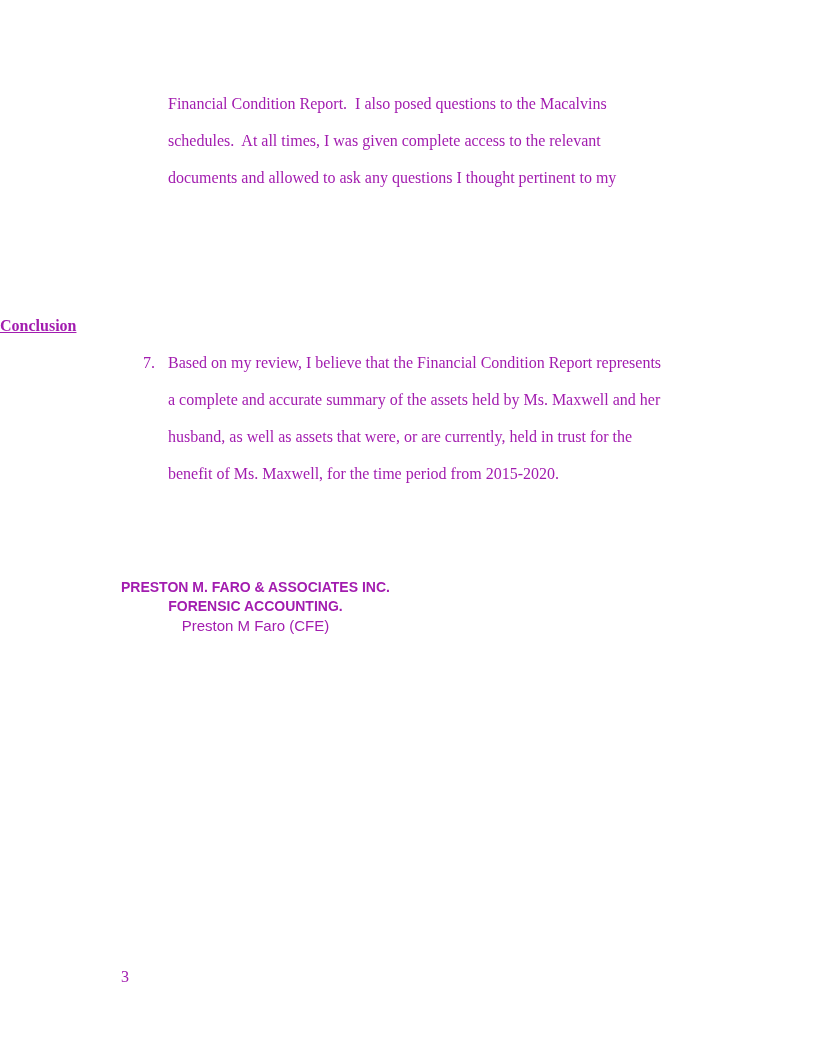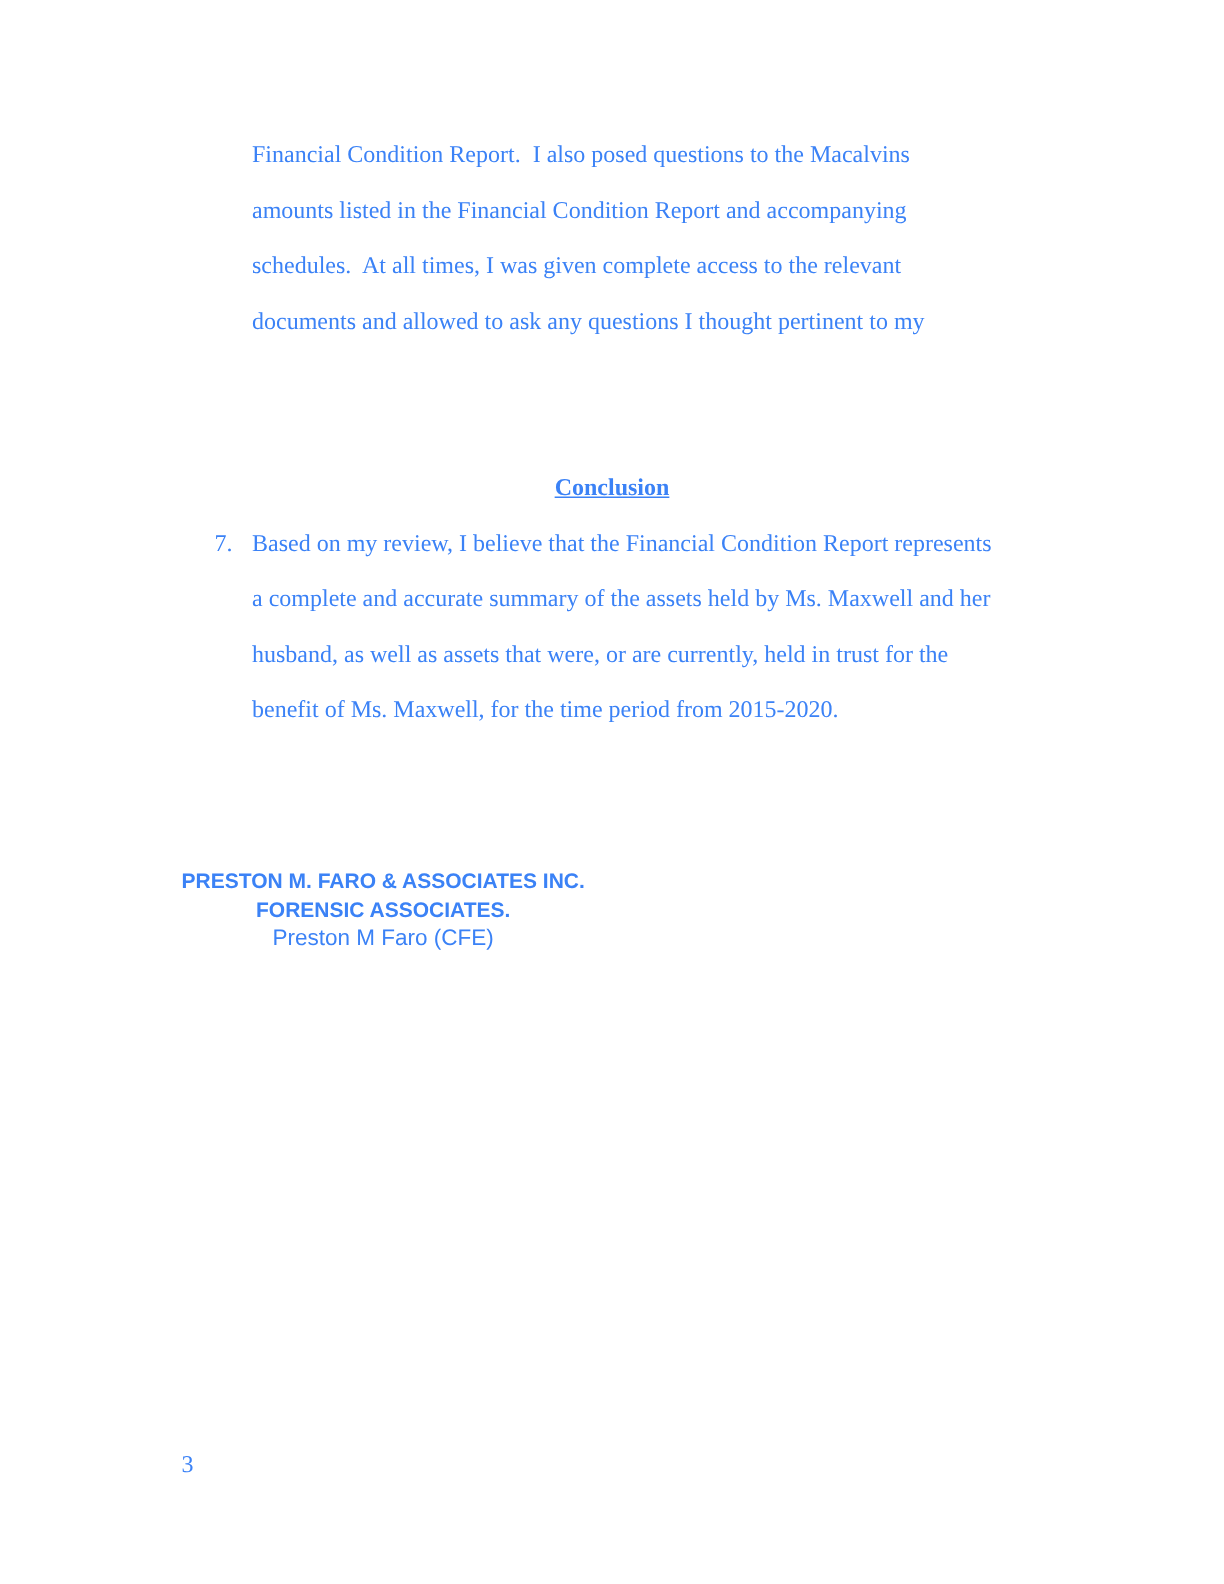--- a/index.html
+++ b/index.html
@@ -5,42 +5,41 @@
   html, body {
     margin: 0;
     padding: 0;
     background: #ffffff;
   }
   .page {
     position: relative;
     width: 816px;
     height: 1056px;
     background: #ffffff;
-    color: #3b82f6;
+    color: #a21caf;
     font-family: "Liberation Serif", serif;
     font-size: 16px;
     overflow: hidden;
   }
   .doc-line {
     line-height: 37px;
     height: 37px;
     white-space: pre;
   }
   .paragraph-continuation {
     position: absolute;
     top: 85px;
     left: 168px;
     width: 560px;
   }
   .section-heading {
     position: absolute;
     top: 307px;
     left: 0;
     width: 816px;
-    text-align: center;
     line-height: 37px;
     height: 37px;
   }
   .section-heading .heading-text {
     font-weight: bold;
     text-decoration: underline;
   }
   .numbered-item {
     position: absolute;
     top: 344px;
@@ -81,38 +80,37 @@
     white-space: pre;
   }
 </style>
 </head>
 <body>
 
 <div class="page">
 
   <div class="paragraph-continuation">
     <div class="doc-line">Financial Condition Report.  I also posed questions to the Macalvins</div>
-    <div class="doc-line">amounts listed in the Financial Condition Report and accompanying</div>
     <div class="doc-line">schedules.  At all times, I was given complete access to the relevant</div>
     <div class="doc-line">documents and allowed to ask any questions I thought pertinent to my</div>
   </div>
 
   <div class="section-heading">
     <span class="heading-text">Conclusion</span>
   </div>
 
   <div class="numbered-item">
     <span class="item-number">7.</span>
     <div class="doc-line">Based on my review, I believe that the Financial Condition Report represents</div>
     <div class="doc-line">a complete and accurate summary of the assets held by Ms. Maxwell and her</div>
     <div class="doc-line">husband, as well as assets that were, or are currently, held in trust for the</div>
     <div class="doc-line">benefit of Ms. Maxwell, for the time period from 2015-2020.</div>
   </div>
 
   <div class="signature-block">
     <div class="company-line">PRESTON M. FARO &amp; ASSOCIATES INC.</div>
-    <div class="company-line">FORENSIC ASSOCIATES.</div>
+    <div class="company-line">FORENSIC ACCOUNTING.</div>
     <div class="signer-name">Preston M Faro (CFE)</div>
   </div>
 
   <div class="page-number">3</div>
 
 </div>
 
 </body></html>

